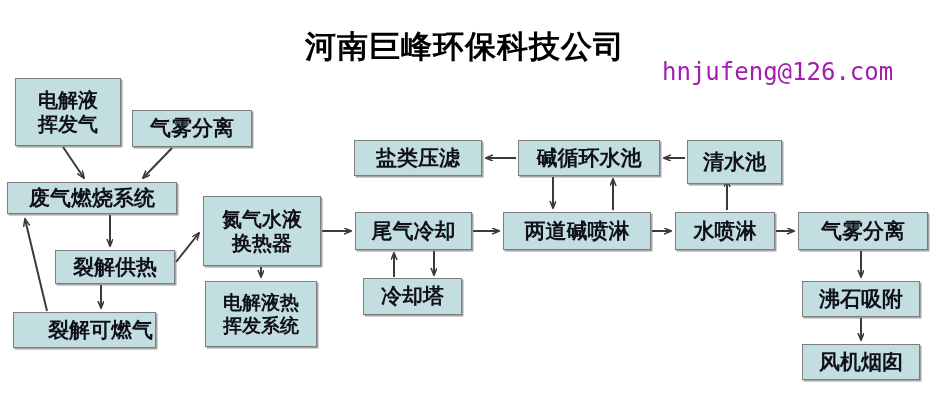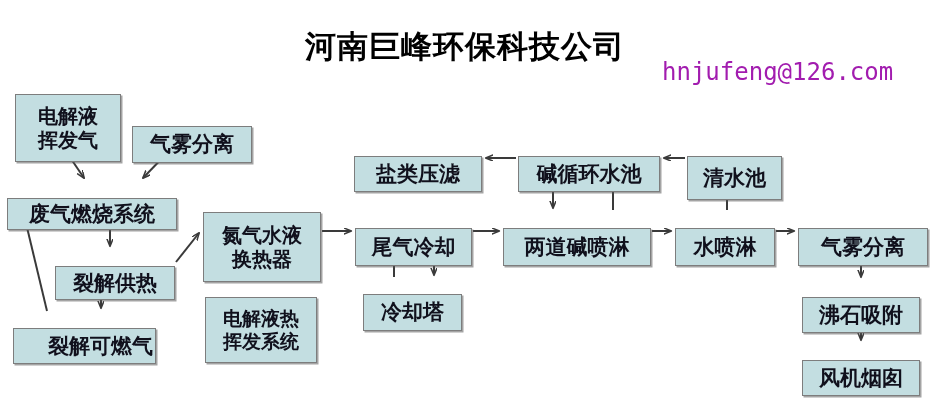--- a/index.html
+++ b/index.html
@@ -61,21 +61,20 @@
     align-items: center;
     justify-content: center;
     font-family: "DejaVu Serif", "Liberation Serif", serif;
     font-size: 21px;
     font-weight: 700;
     color: #10101c;
     line-height: 1.08;
     text-align: center;
     white-space: pre-line;
     letter-spacing: 0px;
-    margin-top: 16px;
   }
   .node.two-line {
     font-size: 20px;
     line-height: 1.2;
   }
   .node.small {
     font-size: 19px;
   }
   #arrows {
     position: absolute;

